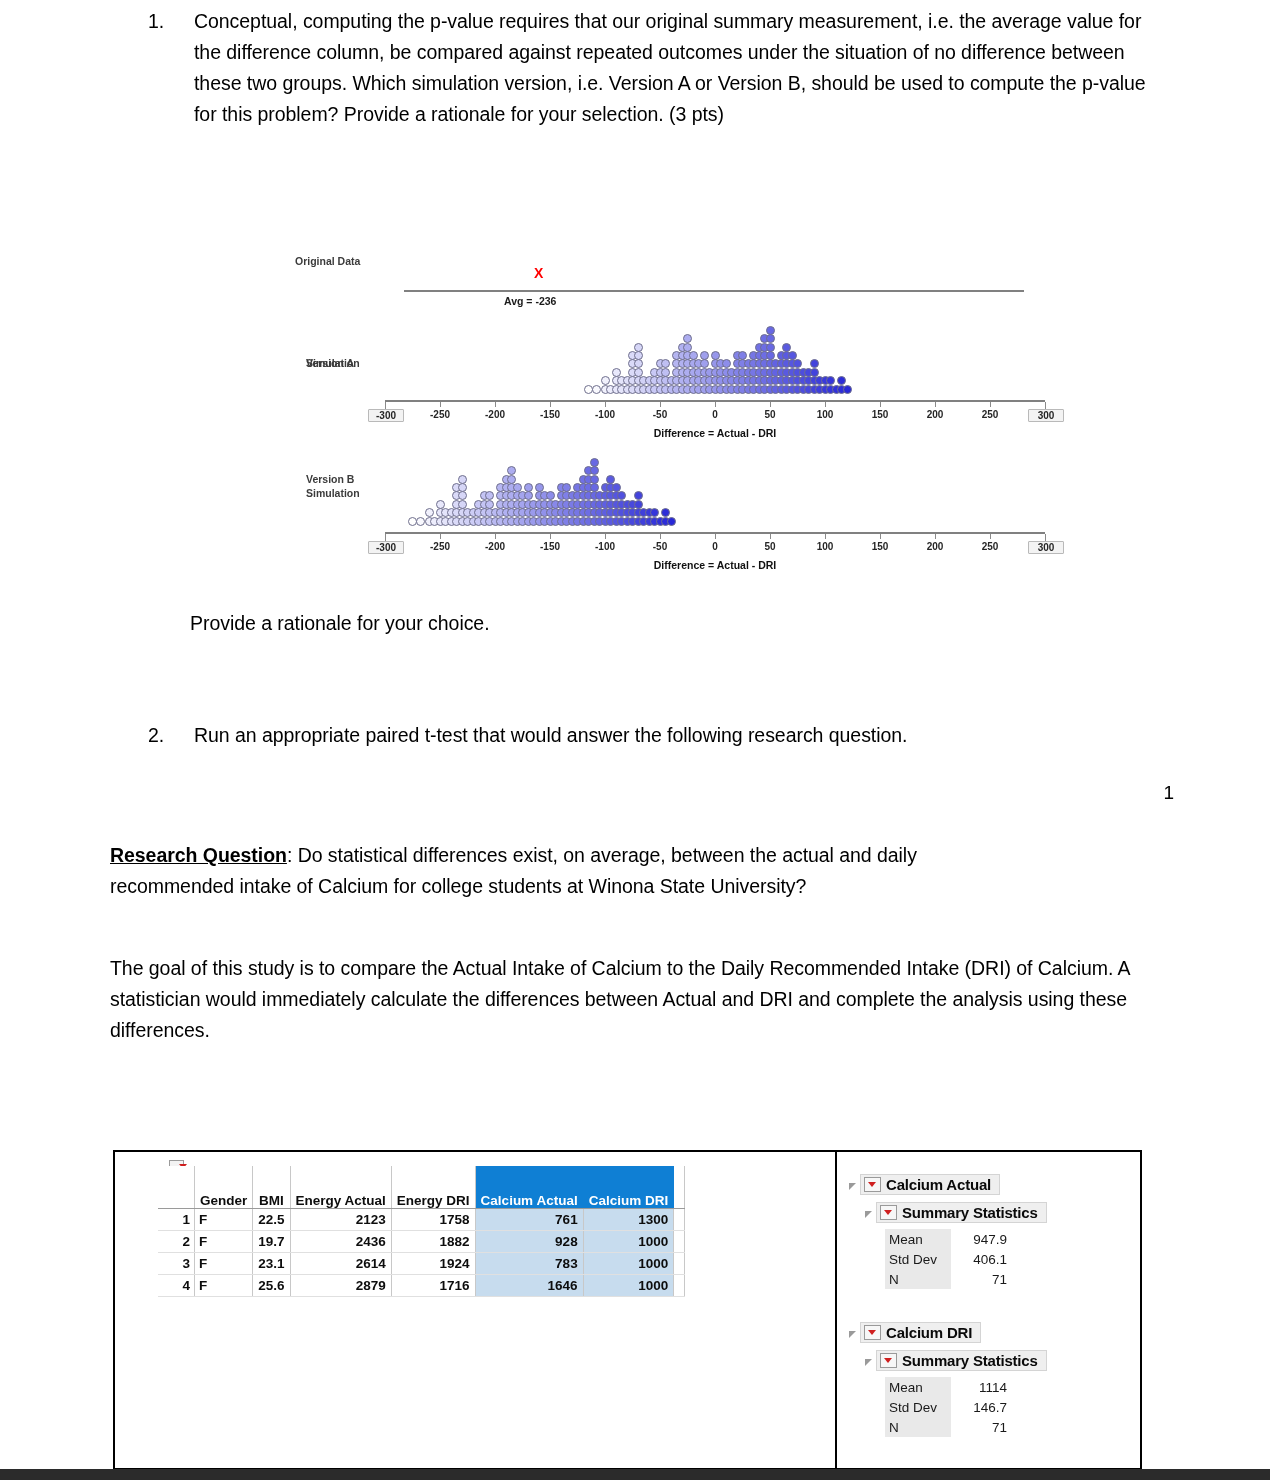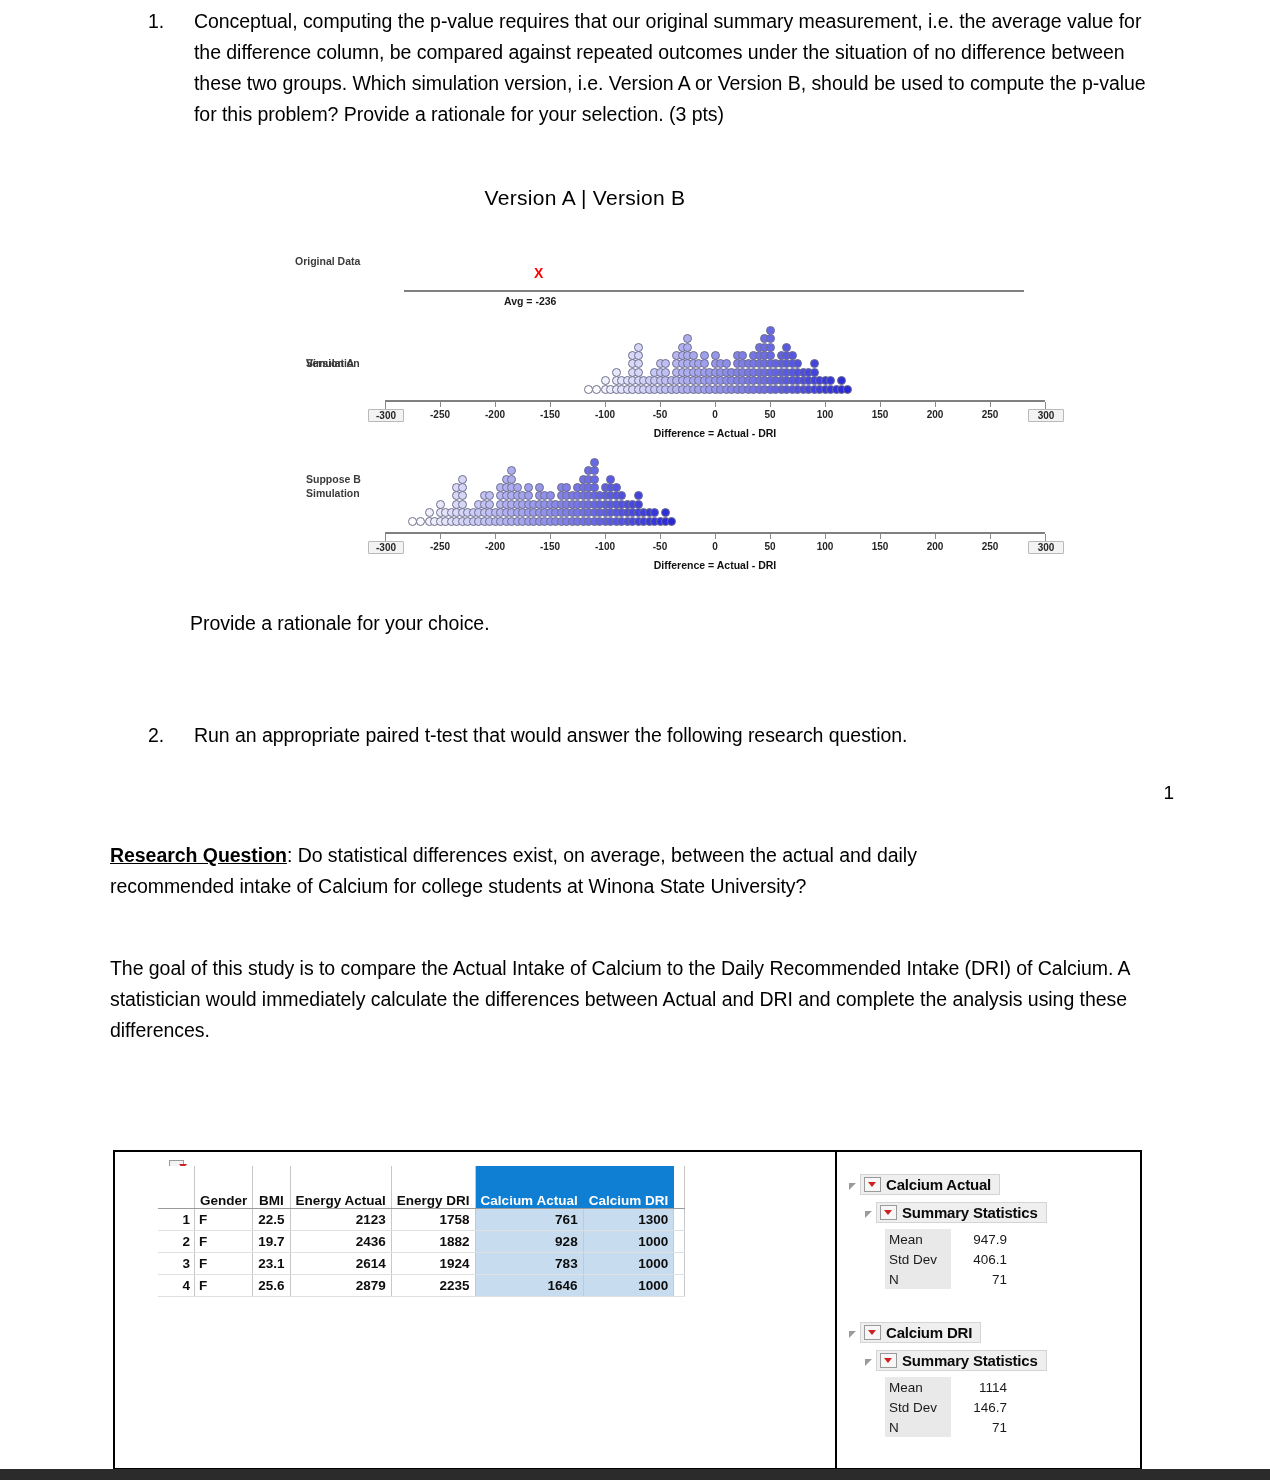--- a/index.html
+++ b/index.html
@@ -352,21 +352,20 @@
 
 <div class="page">
 
   <div class="q1-wrap">
     <div class="q-num">1.</div>
     <div class="q-body">Conceptual, computing the p-value requires that our original summary measurement, i.e. the average value for the difference column, be compared against repeated outcomes under the situation of no difference between these two groups.  Which simulation version, i.e. Version A or Version B, should be used to compute the p-value for this problem?  Provide a rationale for your selection. (3 pts)</div>
   </div>
 
   <div class="figure">
 
-    <div class="fig-title">Version A  |  Version B</div>
 
     <div class="small-label" style="left:15px; top:70px;">Original Data</div>
     <div class="red-x" style="left:254px; top:80px;">X</div>
     <div class="axis-line" style="left:124px; top:105px; width:620px; height:2px;"></div>
     <div class="avg-label" style="left:224px; top:110px;">Avg = -236</div>
 
     <div class="small-label" style="left:26px; top:172px;">Version A</div>
     <div class="small-label" style="left:26px; top:172px;">Simulation</div>
 
     <div class="dotplot" id="dotplotA" style="left:105px; top:125px; width:665px; height:83px;">
@@ -542,21 +541,21 @@
         <div class="dot" style="left: 441px; top: 74.6px; background: rgb(54, 54, 218);"></div>
         <div class="dot" style="left: 441px; top: 66.2px; background: rgb(54, 54, 218);"></div>
         <div class="dot" style="left: 446.5px; top: 74.6px; background: rgb(49, 49, 217);"></div>
         <div class="dot" style="left: 452px; top: 74.6px; background: rgb(45, 45, 216);"></div>
         <div class="dot" style="left: 452px; top: 66.2px; background: rgb(45, 45, 216);"></div>
         <div class="dot" style="left: 457.5px; top: 74.6px; background: rgb(40, 40, 215);"></div>
       </div>
 
     <div id="axisA"></div>
 
-    <div class="small-label" style="left:26px; top:288px;">Suppose B</div>
+    <div class="small-label" style="left:26px; top:288px;">Version B</div>
     <div class="small-label" style="left:26px; top:302px;">Simulation</div>
 
     <div class="dotplot" id="dotplotB" style="left:105px; top:268px; width:665px; height:72px;">
         <div class="dot" style="left: 23px; top: 63.6px; background: rgb(255, 255, 255);"></div>
         <div class="dot" style="left: 30.7px; top: 63.6px; background: rgb(249, 249, 254);"></div>
         <div class="dot" style="left: 39.5px; top: 63.6px; background: rgb(241, 241, 252);"></div>
         <div class="dot" style="left: 39.5px; top: 55.2px; background: rgb(241, 241, 252);"></div>
         <div class="dot" style="left: 45px; top: 63.6px; background: rgb(237, 237, 252);"></div>
         <div class="dot" style="left: 50.5px; top: 63.6px; background: rgb(232, 232, 251);"></div>
         <div class="dot" style="left: 50.5px; top: 55.2px; background: rgb(232, 232, 251);"></div>
@@ -868,21 +867,21 @@
             <td>1924</td>
             <td class="sel">783</td>
             <td class="sel">1000</td>
             <td></td>
           </tr>
           <tr>
             <td class="rownum">4</td>
             <td class="gender">F</td>
             <td>25.6</td>
             <td>2879</td>
-            <td>2235</td>
+            <td>1716</td>
             <td class="sel">1646</td>
             <td class="sel">1000</td>
             <td></td>
           </tr>
         </tbody>
       </table>
     </div>
 
     <div class="jmp-right">
 

